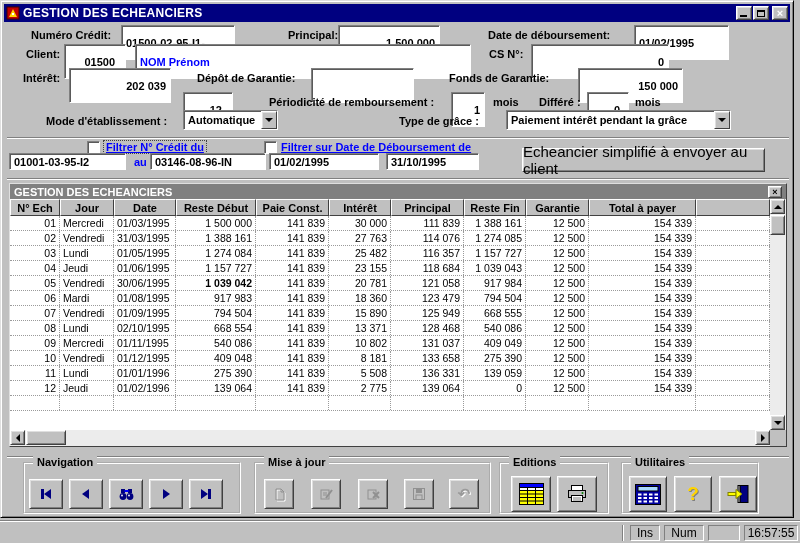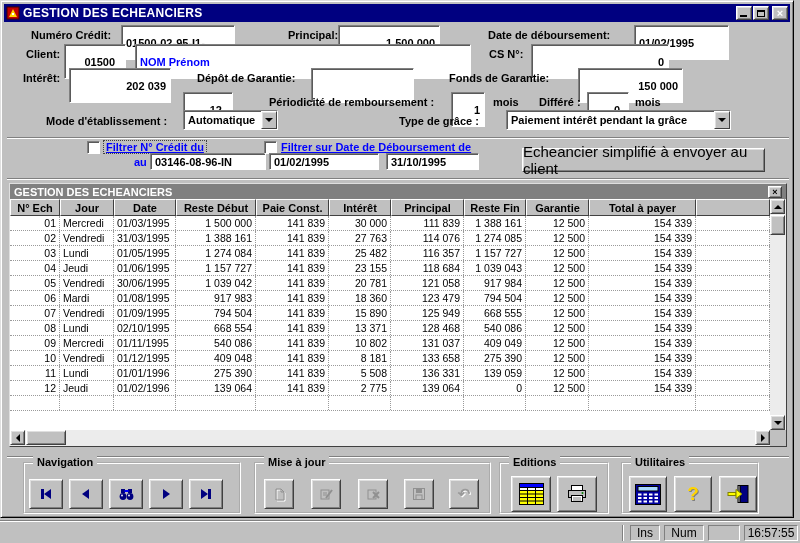--- a/index.html
+++ b/index.html
@@ -159,20 +159,21 @@
       <span class="combo-text">Paiement intérêt pendant la grâce</span>
       <span class="combo-btn">
           <span class="arrow-down"></span>
         </span>
     </div>
 
     <div class="separator" style="top:136px;"></div>
 
     <span class="checkbox" style="left:86px; top:140px;"></span>
     <div class="lbl blue-lbl" style="left:103px; top:140px; outline:1px dotted #404040; padding:0 2px;">Filtrer N° Crédit du</div>
+    <div class="field" style="left:8px; top:152px; width:117px; height:17px;">01001-03-95-I2</div>
     <div class="lbl" style="left:133px; top:155px; color:#0000ff;">au</div>
     <div class="field" style="left:149px; top:152px; width:116px; height:17px;">03146-08-96-IN</div>
     <span class="checkbox" style="left:263px; top:140px;"></span>
     <div class="lbl blue-lbl" style="left:280px; top:140px;">Filtrer sur Date de Déboursement de</div>
     <div class="field" style="left:268px; top:152px; width:110px; height:17px;">01/02/1995</div>
     <div class="field" style="left:385px; top:152px; width:93px; height:17px;">31/10/1995</div>
     <div class="btn95 push-btn" style="left:521px; top:147px; width:243px; height:24px;">Echeancier simplifié à envoyer au client</div>
 
     <div class="separator" style="top:177px;"></div>
 
@@ -244,21 +245,21 @@
             <div class="gcell r" style="width: 73px;">118 684</div>
             <div class="gcell r" style="width: 62px;">1 039 043</div>
             <div class="gcell r" style="width: 63px;">12 500</div>
             <div class="gcell r" style="width: 107px;">154 339</div>
             <div class="gcell" style="flex: 1 1 0%;"></div>
           </div>
           <div class="grow">
             <div class="gcell r" style="width: 50px;">05</div>
             <div class="gcell" style="width: 54px;">Vendredi</div>
             <div class="gcell" style="width: 62px;">30/06/1995</div>
-            <div class="gcell r" style="width: 80px;">1 039 042</div>
+            <div class="gcell r" style="width: 80px; font-weight: bold;">1 039 042</div>
             <div class="gcell r" style="width: 73px;">141 839</div>
             <div class="gcell r" style="width: 62px;">20 781</div>
             <div class="gcell r" style="width: 73px;">121 058</div>
             <div class="gcell r" style="width: 62px;">917 984</div>
             <div class="gcell r" style="width: 63px;">12 500</div>
             <div class="gcell r" style="width: 107px;">154 339</div>
             <div class="gcell" style="flex: 1 1 0%;"></div>
           </div>
           <div class="grow">
             <div class="gcell r" style="width: 50px;">06</div>

